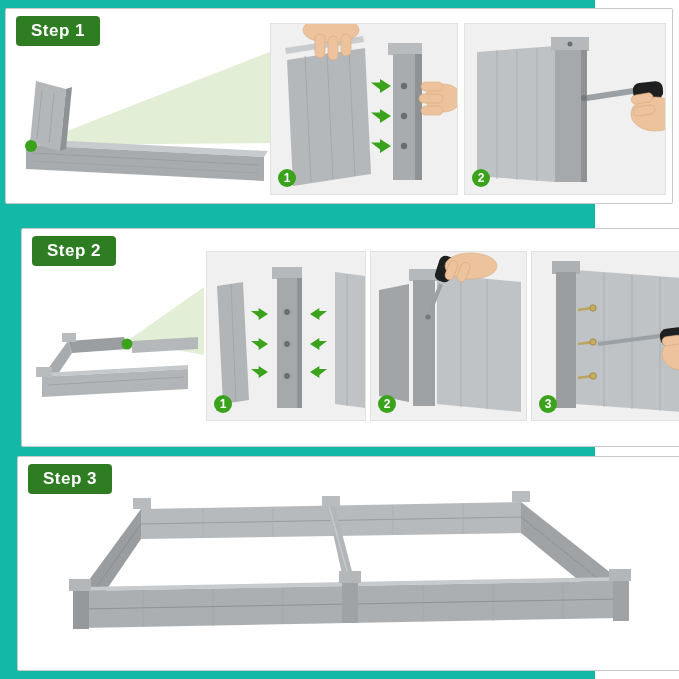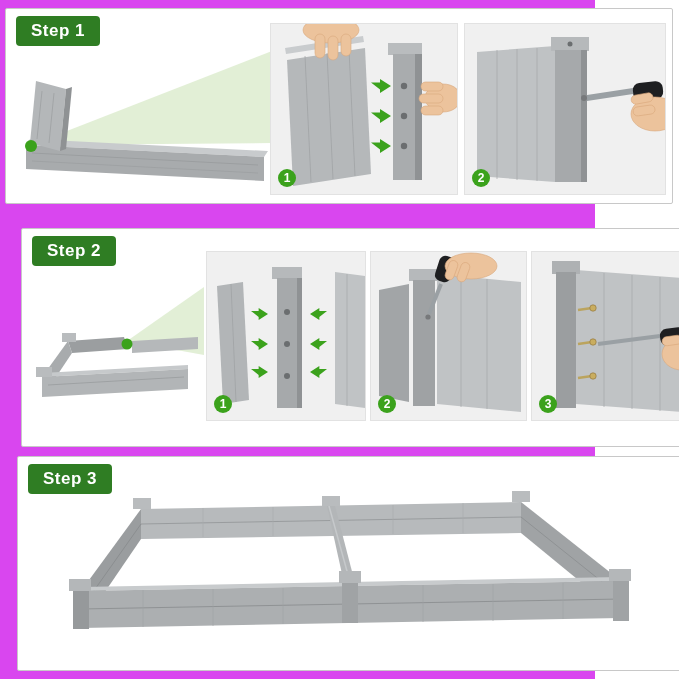--- a/index.html
+++ b/index.html
@@ -1,17 +1,17 @@
 <!DOCTYPE html>
 <html><head>
 <meta charset="utf-8">
 <style>
   * { box-sizing: border-box; margin: 0; padding: 0; }
   html, body { width: 679px; height: 679px; background: #ffffff; font-family: "Liberation Sans", sans-serif; overflow: hidden; }
-  .stage { position: relative; width: 595px; height: 679px; background: #d946ef; }
+  .stage { position: relative; width: 595px; height: 679px; background: #14b8a6; }
   .panel { position: absolute; left: 5px; width: 668px; background: #fff; border: 1px solid #c8c8c8; border-radius: 2px; }
   .panel-1 { top: 8px; height: 196px; }
   .panel-2 { top: 228px; height: 219px; margin-left: 16px; }
   .panel-3 { top: 456px; height: 215px; margin-left: 12px; }
   .step-label { position: absolute; top: 7px; left: 10px; background: #2f7d23; color: #fff; font-size: 17px; font-weight: bold; padding: 5px 15px; border-radius: 4px; letter-spacing: .5px; z-index: 3; }
   .overview { position: absolute; }
   .detail-box { position: absolute; background: #f0f0f0; border: 1px solid #e2e2e2; overflow: hidden; }
   .badge { position: absolute; left: 7px; bottom: 7px; width: 18px; height: 18px; border-radius: 50%; background: #3ba21c; color: #fff; font-size: 12px; font-weight: bold; line-height: 18px; text-align: center; }
   
   .p1-overview { left: 6px; top: 38px; width: 260px; height: 152px; }

